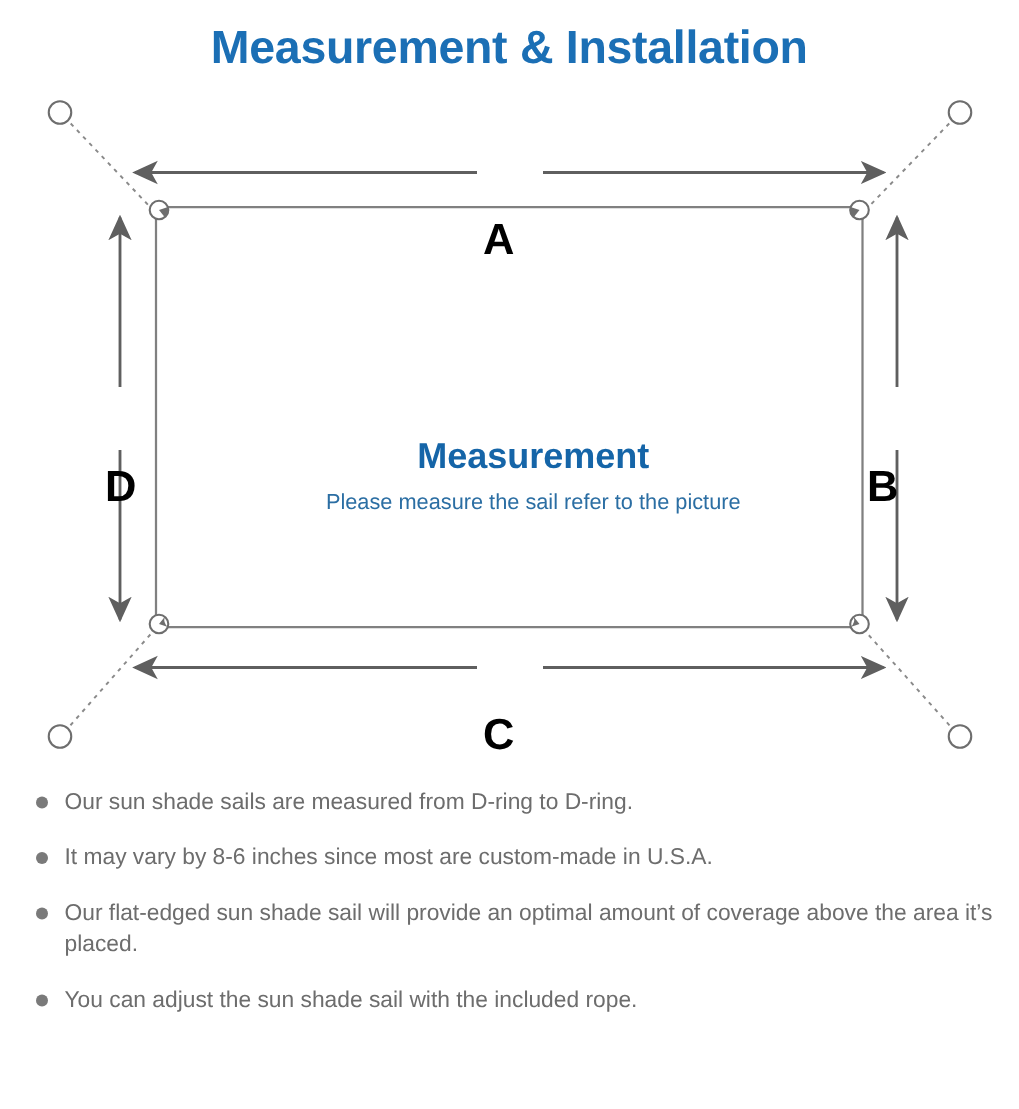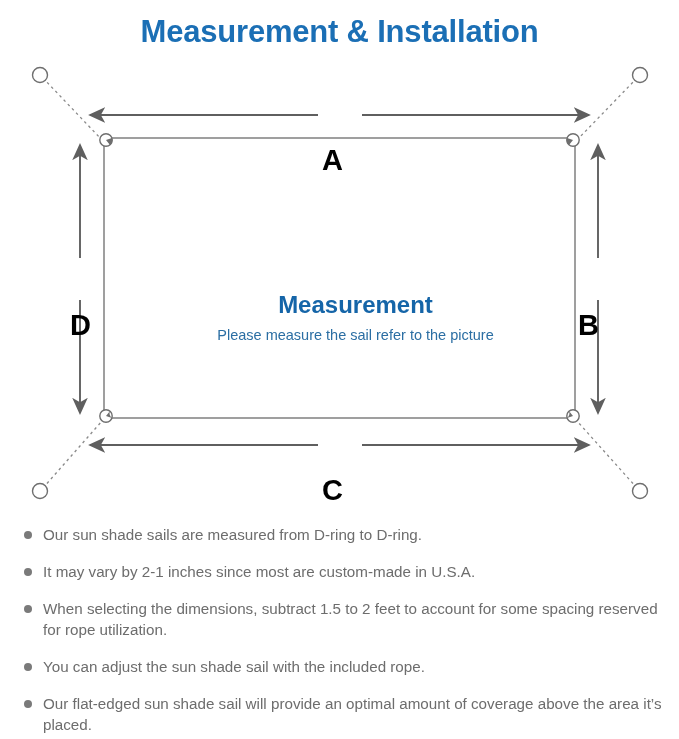--- a/index.html
+++ b/index.html
@@ -175,27 +175,23 @@
   <div id="label-d" class="dim-label">D</div>
 </div>
 
 <div id="notes">
   <div class="note-item">
     <span class="note-bullet"></span>
     <span>Our sun shade sails are measured from D-ring to D-ring.</span>
   </div>
   <div class="note-item">
     <span class="note-bullet"></span>
-    <span>It may vary by 2-1 inches since most are custom-made in U.S.A.</span>
+    <span>It may vary by 8-6 inches since most are custom-made in U.S.A.</span>
   </div>
   <div class="note-item">
     <span class="note-bullet"></span>
-    <span>When selecting the dimensions, subtract 1.5 to 2 feet to account for some spacing reserved for rope utilization.</span>
+    <span>Our flat-edged sun shade sail will provide an optimal amount of coverage above the area it’s placed.</span>
   </div>
   <div class="note-item">
     <span class="note-bullet"></span>
     <span>You can adjust the sun shade sail with the included rope.</span>
   </div>
-  <div class="note-item">
-    <span class="note-bullet"></span>
-    <span>Our flat-edged sun shade sail will provide an optimal amount of coverage above the area it’s placed.</span>
-  </div>
 </div>
 
 </body></html>

